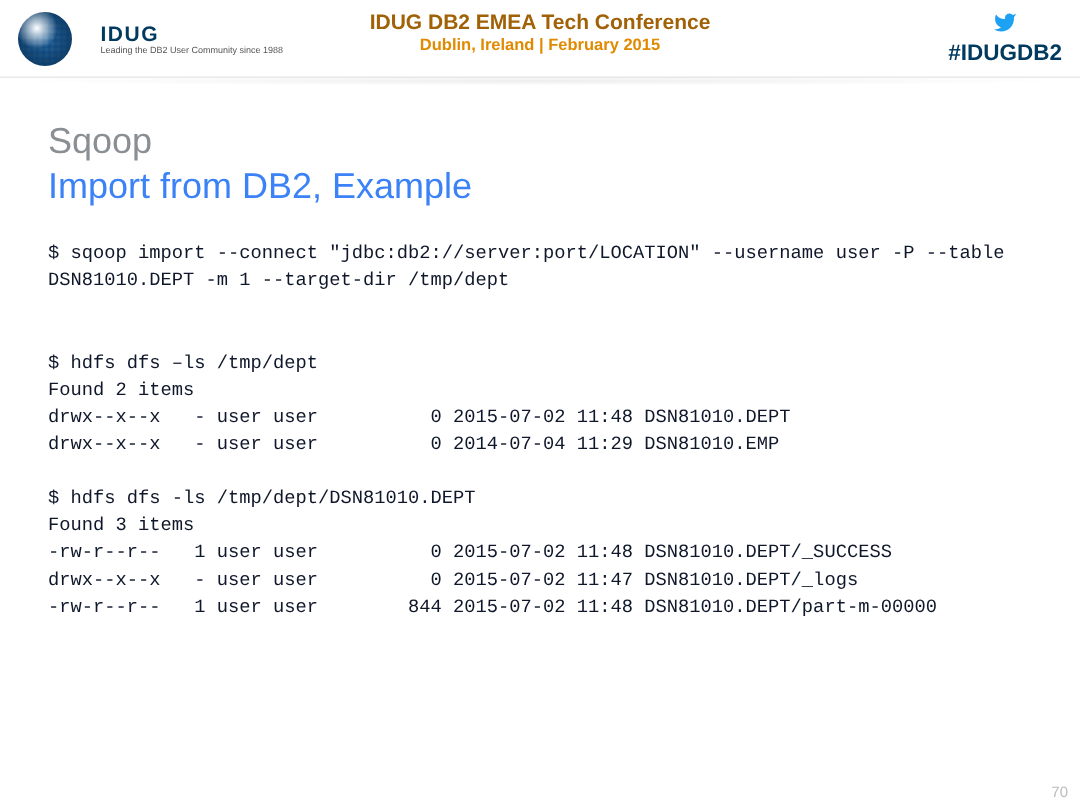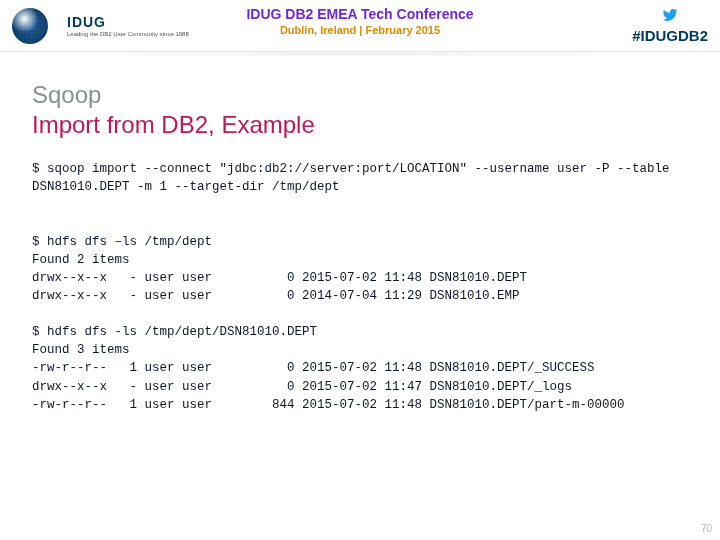--- a/index.html
+++ b/index.html
@@ -51,21 +51,21 @@
   }
   .center-title {
     position: absolute;
     left: 0; right: 0;
     text-align: center;
     top: 6px;
   }
   .conf-title {
     font-size: 14px;
     font-weight: bold;
-    color: #6d28d9;
+    color: #a16207;
   }
   .conf-sub {
     font-size: 11px;
     font-weight: bold;
     color: #e08a00;
     margin-top: 2px;
   }
   .hashtag-wrap {
     margin-left: auto;
     display: flex;
@@ -81,21 +81,21 @@
     fill: #1da1f2;
   }
   .slide-title {
     margin: 28px 0 0 32px;
     font-size: 24px;
     font-weight: normal;
     color: #8a8f94;
     line-height: 1.25;
   }
   .slide-title .l2 {
-    color: #be185d;
+    color: #3b82f6;
   }
   .code {
     margin: 20px 32px 0 32px;
     font-family: "Courier New", Courier, monospace;
     font-size: 12.5px;
     line-height: 1.45;
     color: #0f172a;
     white-space: pre;
   }
   .slide-num {

